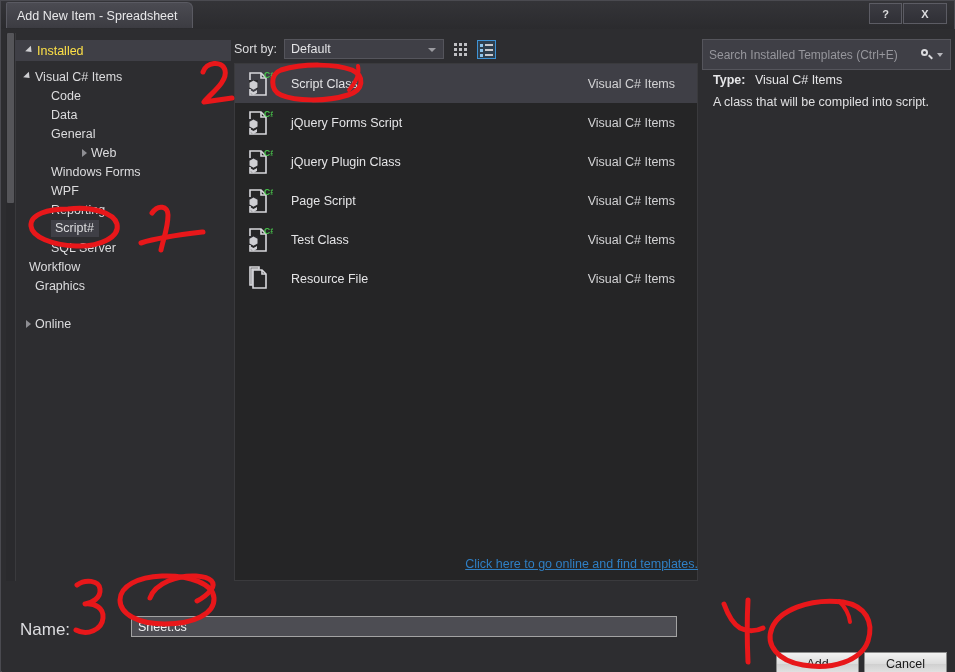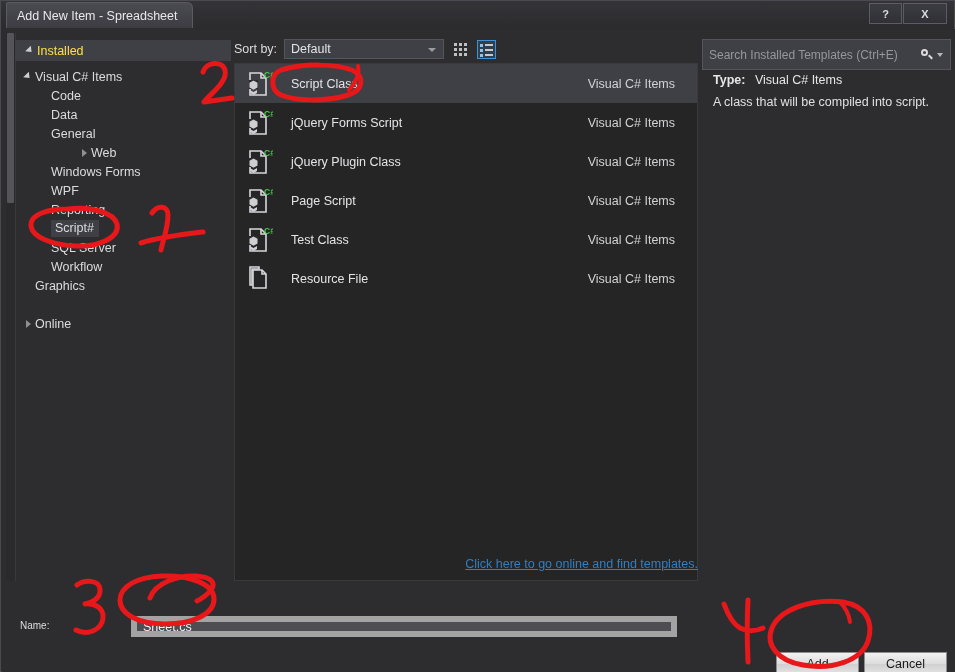--- a/index.html
+++ b/index.html
@@ -359,29 +359,29 @@
   .name-row {
     position: absolute;
     left: 0; top: 585px;
     width: 953px;
     height: 30px;
   }
   .name-label {
     position: absolute;
     left: 18px; top: 6px;
     color: #dddde0;
-    font-size: 10px;
+    font-size: 17px;
   }
   .name-input {
     position: absolute;
     left: 129px; top: 2px;
     width: 546px;
     height: 21px;
     background: #4d4d53;
-    border: 6px solid #a3a3a3;
+    border: 1px solid #a3a3a3;
     box-sizing: border-box;
     color: #f0f0f2;
     font-size: 12.5px;
     font-family: "Liberation Sans", sans-serif;
     padding-left: 6px;
     outline: none;
   }
   .btn {
     position: absolute;
     width: 83px; height: 24px;
@@ -470,21 +470,21 @@
               <span class="tlabel">Reporting</span>
             </div>
             <div class="tnode sel" style="padding-left: 22px;">
               <span class="tw"></span>
               <span class="tlabel">Script#</span>
             </div>
             <div class="tnode" style="padding-left: 22px;">
               <span class="tw"></span>
               <span class="tlabel">SQL Server</span>
             </div>
-            <div class="tnode" style="padding-left: 22px;">
+            <div class="tnode" style="">
               <span class="tw"></span>
               <span class="tlabel">Workflow</span>
             </div>
             <div class="tnode" style="padding-left: 6px;">
               <span class="tw"></span>
               <span class="tlabel">Graphics</span>
             </div>
             <div class="tnode" style="padding-left: 6px;">
               <span class="tw"></span>
               <span class="tlabel"></span>

